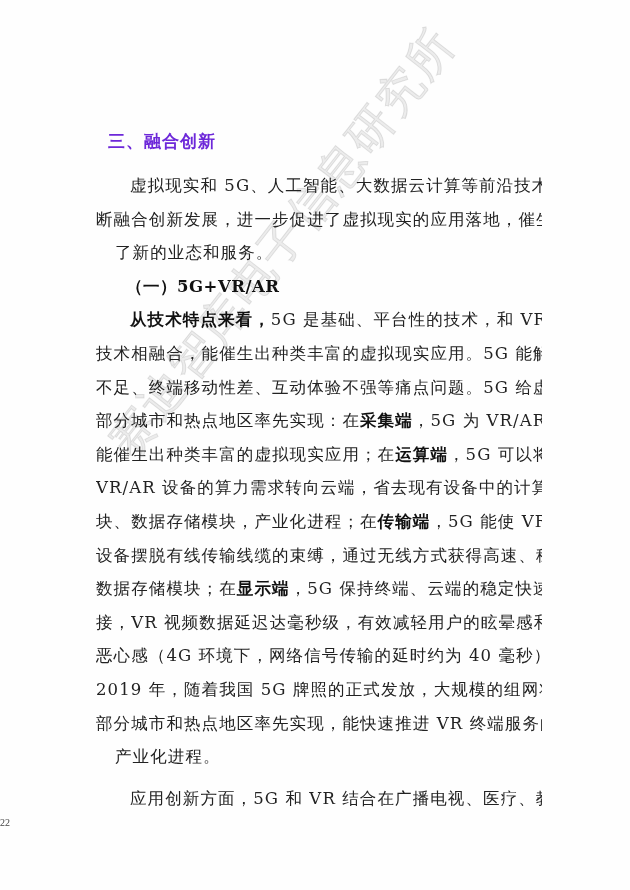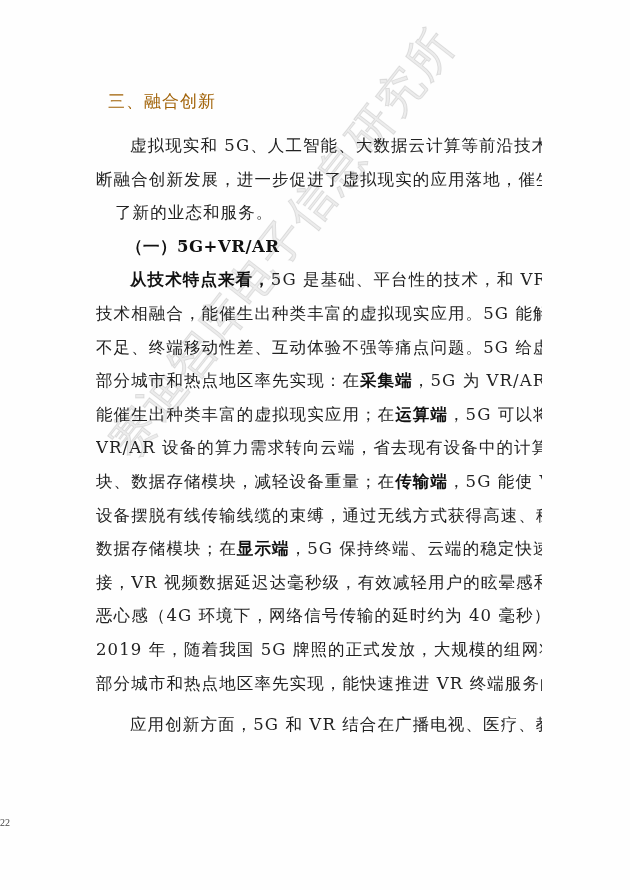--- a/index.html
+++ b/index.html
@@ -22,27 +22,28 @@
       background: #fefefe;
     }
     .content {
       position: absolute;
       left: 96px;
       top: 86px;
       width: 446px;
     }
     .heading {
       font-family: "DejaVu Sans", "Liberation Sans", sans-serif;
-      font-weight: normal;
+      font-weight: bold;
       font-size: 17px;
       letter-spacing: 1px;
       height: 43px;
       line-height: 30px;
       margin-left: 12px;
-      color: #a16207;
+      color: #6d28d9;
+      margin-top: 40px;
     }
     .para {
       font-size: 16.5px;
       line-height: 33.6px;
       text-align: justify;
       text-align-last: left;
       letter-spacing: 1.1px;
       margin: 0;
     }
     .line {
@@ -114,27 +115,28 @@
 
     <div class="subheading">（一）5G+VR/AR</div>
 
     <div class="para">
       <span class="line indent"><span class="b">从技术特点来看，</span><span>5G 是基础、平台性的技术，和 VR/AR</span></span>
       <span class="line">技术相融合，能催生出种类丰富的虚拟现实应用。5G 能解决</span>
       <span class="line">不足、终端移动性差、互动体验不强等痛点问题。5G 给虚拟</span>
       <span class="line"><span>部分城市和热点地区率先实现：在</span><span class="b">采集端</span><span>，5G 为 VR/AR 内容</span></span>
       <span class="line"><span>能催生出种类丰富的虚拟现实应用；在</span><span class="b">运算端</span><span>，5G 可以将</span></span>
       <span class="line">VR/AR 设备的算力需求转向云端，省去现有设备中的计算模</span>
-      <span class="line"><span>块、数据存储模块，减轻设备重量；在</span><span class="b">传输端</span><span>，5G 能使 VR/AR</span></span>
+      <span class="line"><span>块、数据存储模块，产业化进程；在</span><span class="b">传输端</span><span>，5G 能使 VR/AR</span></span>
       <span class="line">设备摆脱有线传输线缆的束缚，通过无线方式获得高速、稳</span>
       <span class="line"><span>数据存储模块；在</span><span class="b">显示端</span><span>，5G 保持终端、云端的稳定快速连</span></span>
       <span class="line">接，VR 视频数据延迟达毫秒级，有效减轻用户的眩晕感和</span>
       <span class="line">恶心感（4G 环境下，网络信号传输的延时约为 40 毫秒）。</span>
       <span class="line">2019 年，随着我国 5G 牌照的正式发放，大规模的组网将在</span>
       <span class="line">部分城市和热点地区率先实现，能快速推进 VR 终端服务的</span>
+      <span class="line last">产业化进程。</span>
     </div>
 
     <div class="gap"></div>
 
     <div class="para">
       <span class="line indent">应用创新方面，5G 和 VR 结合在广播电视、医疗、教育、</span>
     </div>
 
   </div>
 

